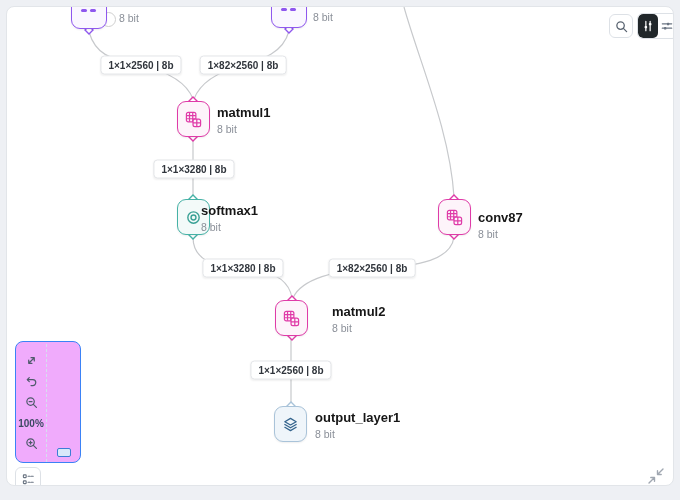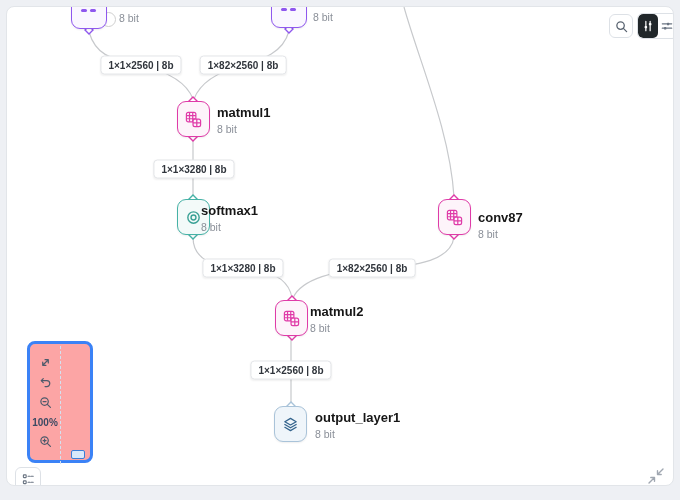--- a/index.html
+++ b/index.html
@@ -47,21 +47,21 @@
     position:absolute; left:630px; top:6px; width:41px; height:26px; z-index:6;
     background:#fff; border:1px solid #dde1e6; border-radius:6px;
     display:flex; overflow:hidden;
   }
   .toggle .seg { flex:1; display:flex; align-items:center; justify-content:center; }
   .toggle .seg.active { background:#21272a; border-radius:5px; }
 
   
   .nav-panel {
     position:absolute; left:8px; top:334px; width:66px; height:122px; z-index:6;
-    background:#fca5a5; border:3px solid #3b82f6; border-radius:8px;margin-left:12px;
+    background:#f0abfc; border:1px solid #3b82f6; border-radius:8px;
   }
   .nav-col { position:absolute; left:0; top:0; width:30px; height:100%; display:flex; flex-direction:column; align-items:center; justify-content:space-around; padding:8px 0; }
   .zoom-pct { font-size:10px; font-weight:700; color:#3c4a63; }
   .minimap { position:absolute; left:30px; top:2px; width:33px; height:118px; border-left:1px dashed #d4e0ef; }
   .viewport { position:absolute; left:10px; bottom:5px; width:14px; height:9px; background:#d9e8fa; border:1.5px solid #3d7dd6; border-radius:2px; }
 
   .btn-list {
     position:absolute; left:8px; top:460px; width:26px; height:24px; z-index:6;
     background:#fff; border:1px solid #dde1e6; border-radius:6px;
     display:flex; align-items:center; justify-content:center;
@@ -161,21 +161,21 @@
   </div>
 
   <div class="node-box pink" style="left:268px; top:293px;">
     <svg width="17" height="17" viewBox="0 0 18 18" fill="none" stroke="currentColor" stroke-width="1.3">
       <rect x="1.5" y="1.5" width="10" height="10" rx="2"></rect>
       <path d="M4.8,1.5 V11.5 M8.2,1.5 V11.5 M1.5,4.8 H11.5 M1.5,8.2 H11.5"></path>
       <rect x="8.5" y="8.5" width="8" height="8" rx="2" fill="#fdf4fa"></rect>
       <path d="M12.5,8.5 V16.5 M8.5,12.5 H16.5"></path>
     </svg>
   </div>
-  <div class="node-label" style="left:303px; top:298px;">
+  <div class="node-label" style="left:325px; top:298px;">
     <div class="nm">matmul2</div>
     <div class="bits">8 bit</div>
   </div>
 
   <div class="node-box blue" style="left:267px; top:399px;">
     <svg width="17" height="17" viewBox="0 0 18 18" fill="none" stroke="#33638c" stroke-width="1.3" stroke-linejoin="round" stroke-linecap="round">
       <path d="M9 2.5 L15 6 L9 9.5 L3 6 Z"></path>
       <path d="M3 9 L9 12.5 L15 9"></path>
       <path d="M3 12 L9 15.5 L15 12"></path>
     </svg>

